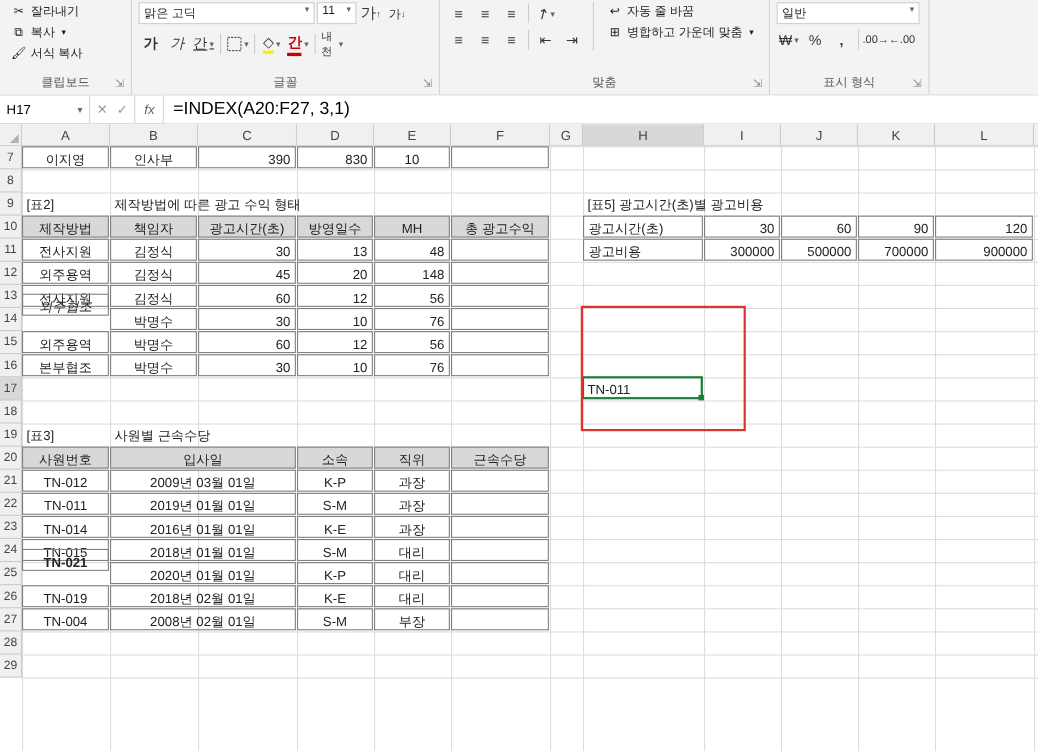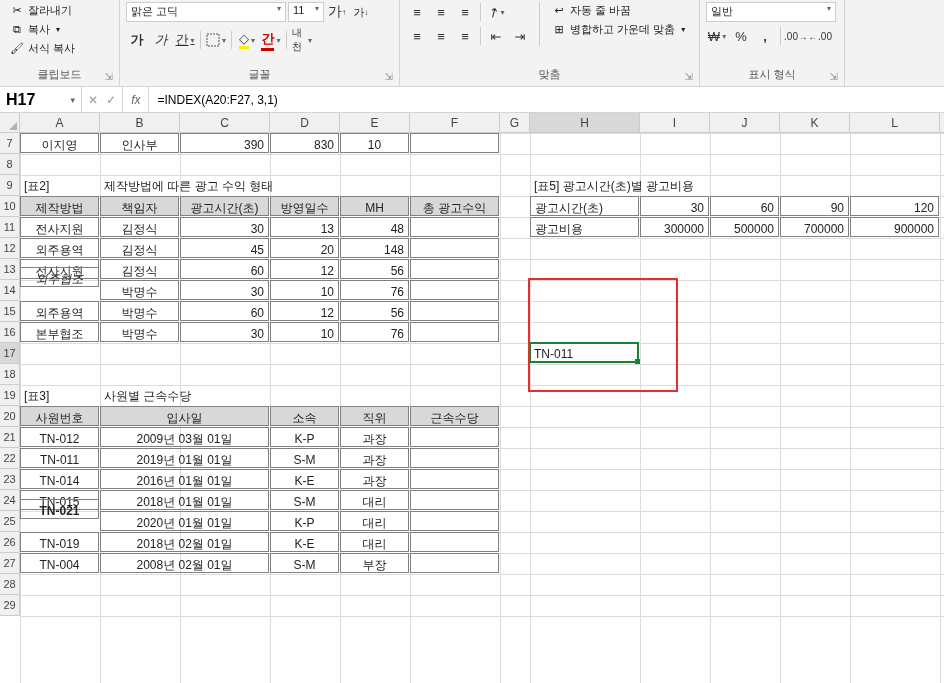--- a/index.html
+++ b/index.html
@@ -21,25 +21,25 @@
 .font-name { width: 160px; padding: 1px 4px; }
 .font-size { width: 36px; padding: 1px 4px; text-align: left; }
 .toolbar-row { display: flex; align-items: center; gap: 2px; }
 .tool-btn { width: 22px; height: 20px; display: flex; align-items: center; justify-content: center; border: 1px solid transparent; font-size: 13px; color: #333; }
 .tool-btn.drop::after { content: "▾"; font-size: 8px; margin-left: 2px; color: #666; }
 .sep { width: 1px; height: 18px; background: #ccc; margin: 0 2px; }
 
 
 .formula-bar { height: 26px; border-bottom: 1px solid #d4d4d4; display: flex; align-items: stretch; background: #fff; }
 .name-box { width: 82px; border-right: 1px solid #d4d4d4; display: flex; align-items: center; padding: 0 6px; }
-.name-box input { border: none; width: 56px; font-size: 16px; outline: none; font-weight: bold; }
+.name-box input { border: none; width: 56px; font-size: 12px; outline: none; }
 .name-box .dd { font-size: 9px; color: #666; margin-left: auto; }
 .fx-btns { display: flex; align-items: center; border-right: 1px solid #d4d4d4; padding: 0 6px; gap: 8px; color: #999; }
 .fx-label { font-style: italic; color: #666; font-size: 12px; padding: 0 8px; display: flex; align-items: center; border-right: 1px solid #d4d4d4; }
-.formula-input { flex: 1; border: none; font-size: 12px; padding: 0 8px; outline: none; }
+.formula-input { flex: 1; border: none; font-size: 16px; padding: 0 8px; outline: none; }
 
 
 .grid-wrap { position: absolute; top: 113px; left: 0; right: 0; bottom: 0; overflow: hidden; }
 .select-all-corner { position: absolute; top: 0; left: 0; width: 20px; height: 20px; background: #f0f0f0; border-right: 1px solid #ccc; border-bottom: 1px solid #ccc; }
 .select-all-corner::after { content: ""; position: absolute; right: 2px; bottom: 2px; border-style: solid; border-width: 0 0 8px 8px; border-color: transparent transparent #b0b0b0 transparent; }
 .col-headers { position: absolute; top: 0; left: 20px; right: 0; height: 20px; display: flex; background: #f0f0f0; border-bottom: 1px solid #ccc; }
 .col-h { border-right: 1px solid #ccc; text-align: center; font-size: 12px; color: #444; line-height: 20px; }
 .col-h.sel { background: #d8d8d8; }
 .row-headers { position: absolute; top: 20px; left: 0; width: 20px; background: #f0f0f0; border-right: 1px solid #ccc; }
 .row-h { border-bottom: 1px solid #ccc; text-align: center; font-size: 11px; color: #444; }

